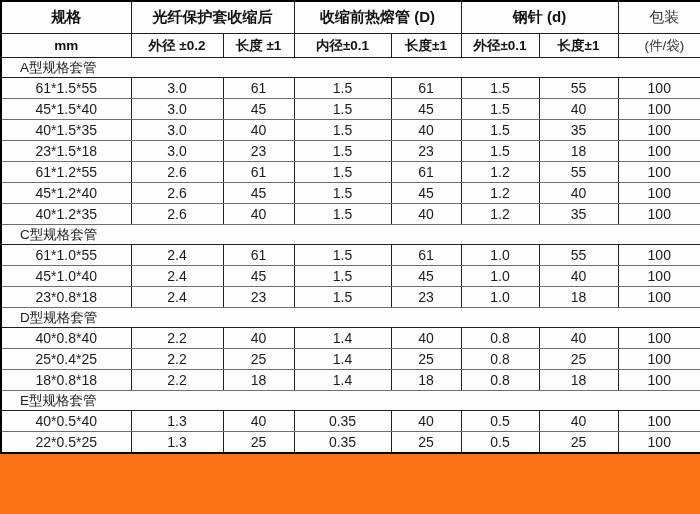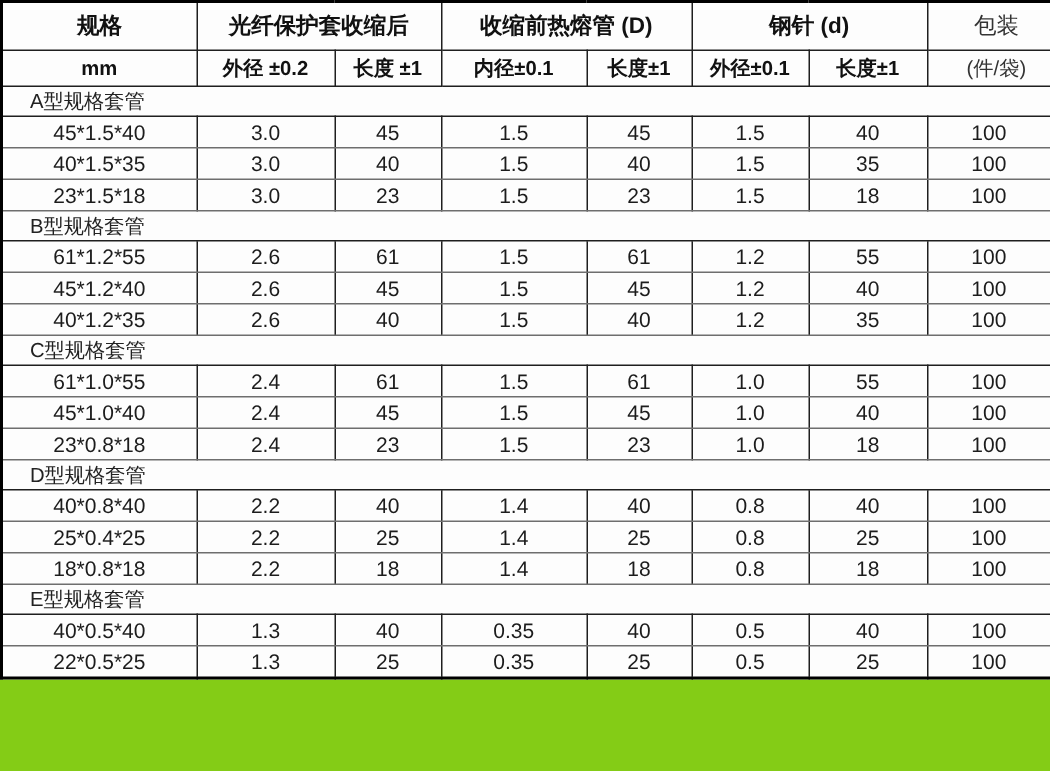--- a/index.html
+++ b/index.html
@@ -6,21 +6,21 @@
     margin: 0;
     padding: 0;
     background: #ffffff;
     width: 700px;
     font-family: "Liberation Sans", "DejaVu Sans", sans-serif;
   }
   .table-wrap {
     width: 700px;
     height: 514px;
     overflow: hidden;
-    background: #84cc16;
+    background: #f97316;
   }
   table.spec-table {
     width: 698px;
     border-collapse: collapse;
     table-layout: fixed;
     border: 2px solid #000000;
     color: #1c1c1c;
     background: #fdfdfd;
   }
   th, td {
@@ -87,20 +87,30 @@
         <th>外径±0.1</th>
         <th>长度±1</th>
         <th class="light">(件/袋)</th>
       </tr>
     </thead>
     <tbody>
         <tr class="section-row">
           <td colspan="8">A型规格套管</td>
         </tr>
         <tr class="data-row">
+          <td>61*1.5*55</td>
+          <td>3.0</td>
+          <td>61</td>
+          <td>1.5</td>
+          <td>61</td>
+          <td>1.5</td>
+          <td>55</td>
+          <td>100</td>
+        </tr>
+        <tr class="data-row">
           <td>45*1.5*40</td>
           <td>3.0</td>
           <td>45</td>
           <td>1.5</td>
           <td>45</td>
           <td>1.5</td>
           <td>40</td>
           <td>100</td>
         </tr>
         <tr class="data-row">
@@ -115,23 +125,20 @@
         </tr>
         <tr class="data-row">
           <td>23*1.5*18</td>
           <td>3.0</td>
           <td>23</td>
           <td>1.5</td>
           <td>23</td>
           <td>1.5</td>
           <td>18</td>
           <td>100</td>
-        </tr>
-        <tr class="section-row">
-          <td colspan="8">B型规格套管</td>
         </tr>
         <tr class="data-row">
           <td>61*1.2*55</td>
           <td>2.6</td>
           <td>61</td>
           <td>1.5</td>
           <td>61</td>
           <td>1.2</td>
           <td>55</td>
           <td>100</td>

